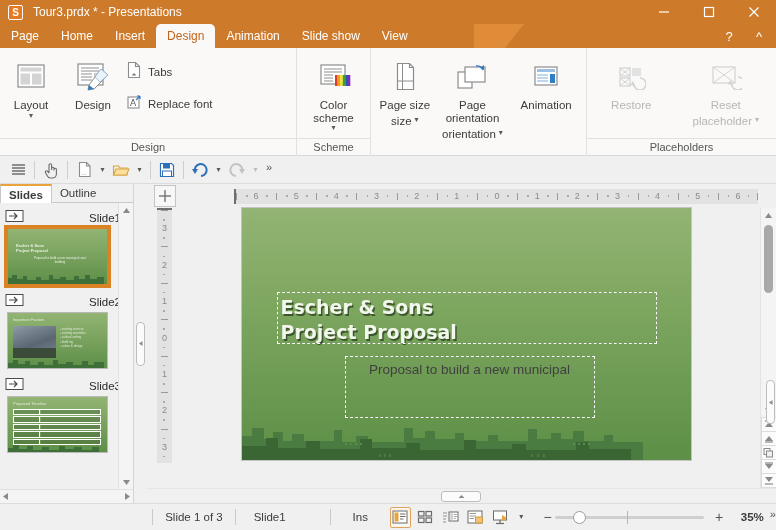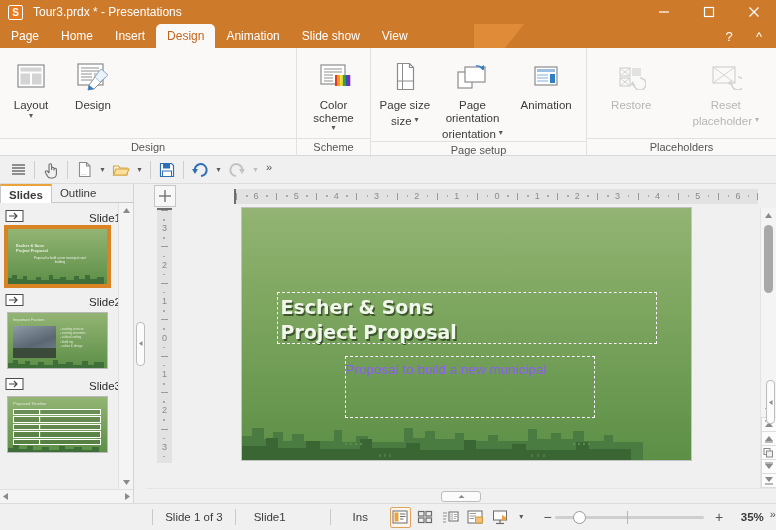--- a/index.html
+++ b/index.html
@@ -160,21 +160,21 @@
     position: absolute; border: 1px dashed #111;
     outline: 1px dashed #fff; outline-offset: -1px;
   }
   .ph-title { left: 35px; top: 84px; width: 380px; height: 52px; }
   .ph-title .t {
     font-family: "DejaVu Sans", sans-serif;
     font-weight: bold; font-size: 19px; color: #f2f7ec; line-height: 25px;
     padding: 2px 0 0 3px; text-shadow: 1.5px 1.5px 0px rgba(40,60,30,.75);
   }
   .ph-sub { left: 103px; top: 148px; width: 250px; height: 62px; }
-  .ph-sub .t { font-size: 13.5px; color: #8b5cf6; text-align: left; line-height: 18px; padding-top: 4px; }
+  .ph-sub .t { font-size: 13.5px; color: #404040; text-align: center; line-height: 18px; padding-top: 4px; }
 
   
   .vscroll { width: 16px; background: #f4f4f4; border-left: 1px solid #e3e3e3; display: flex;
              flex-direction: column; align-items: center; }
   .vs-thumb { width: 9px; height: 68px; background: #a8a8a8; border-radius: 5px; margin-top: 2px; }
   .vs-spacer { flex: 1; }
   .vs-btn { width: 16px; height: 15px; display: flex; align-items: center; justify-content: center;
             border: 1px solid #dcdcdc; background: #fbfbfb; margin-top: -1px; }
   .vs-arrowbtn { width: 16px; height: 15px; display: flex; align-items: center; justify-content: center; }
 
@@ -271,20 +271,42 @@
                   <line x1="7" y1="16" x2="18" y2="16"></line>
                 <line x1="7" y1="19" x2="18" y2="19"></line>
               </g>
               <rect x="20" y="12" width="8" height="6" fill="#c9c9c9"></rect>
               <path d="M27 8 L34 14 L20 28 L14 29 L15 24 Z" fill="#fff" stroke="#8c8c8c" stroke-width="1"></path>
               <path d="M15 24 L20 28 L14 29 Z" fill="#2f7fc6"></path>
               <path d="M27 8 L34 14 L26 21 L21 16 Z" fill="#eaf2fb" stroke="#8fb8dd" stroke-width=".8"></path>
             </svg>
           </div>
           <div class="lbl">Design</div>
+        </div>
+        <div class="smallcol">
+          <div class="smallbtn">
+            <span>
+              <svg width="16" height="18" viewBox="0 0 16 18">
+                <path d="M2.5 1.5 h7 l4 4 v11 h-11 z" fill="#fff" stroke="#8c8c8c" stroke-width="1.1"></path>
+                <path d="M9.5 1.5 v4 h4" fill="none" stroke="#8c8c8c" stroke-width="1.1"></path>
+                <path d="M8 12 l-2.5 2.5 h5 z" fill="#7a7a7a"></path>
+              </svg>
+            </span>
+            <span class="lbl">Tabs</span>
+          </div>
+          <div class="smallbtn">
+            <span>
+              <svg width="16" height="18" viewBox="0 0 16 18">
+                <rect x="2" y="4" width="11" height="11" fill="#fff" stroke="#8c8c8c" stroke-width="1.1"></rect>
+                <text x="4" y="13" font-family="DejaVu Sans" font-size="9" fill="#555">A</text>
+                <path d="M10 7 l4-4 M14 3 v3 M14 3 h-3" stroke="#2f7fc6" stroke-width="1.2" fill="none"></path>
+              </svg>
+            </span>
+            <span class="lbl">Replace font</span>
+          </div>
         </div>
       </div>
       <div class="rgroup-title">Design</div>
     </div>
 
     <div class="rgroup" style="width:74px">
       <div class="rgroup-body" style="justify-content:center">
         <div class="bigbtn">
           <div class="glyph">
             <svg width="36" height="30" viewBox="0 0 36 30">
@@ -354,21 +376,20 @@
                 <line x1="6" y1="11" x2="17" y2="11"></line>
                   <line x1="6" y1="14" x2="17" y2="14"></line>
                 <line x1="6" y1="17" x2="17" y2="17"></line>
               </g>
               <rect x="19" y="10" width="5" height="9" fill="#2f7fc6"></rect>
             </svg>
           </div>
           <div class="lbl">Animation</div>
         </div>
       </div>
-      <div class="rgroup-title">Page setup</div>
     </div>
 
     <div class="rgroup" style="width:190px">
       <div class="rgroup-body" style="justify-content:space-around">
         <div class="bigbtn disabled" style="width:78px">
           <div class="glyph">
             <svg width="30" height="26" viewBox="0 0 30 26">
               <rect x="4" y="4" width="10" height="8" fill="none" stroke="#cfcfcf" stroke-width="1.1"></rect>
               <line x1="4" y1="4" x2="14" y2="12" stroke="#cfcfcf" stroke-width=".9"></line>
               <line x1="14" y1="4" x2="4" y2="12" stroke="#cfcfcf" stroke-width=".9"></line>

